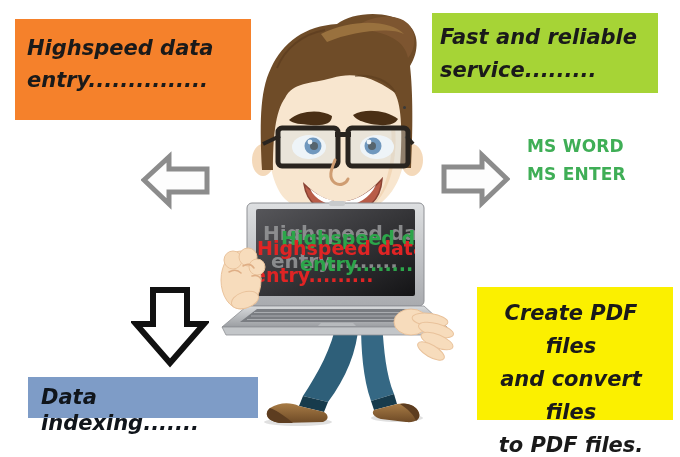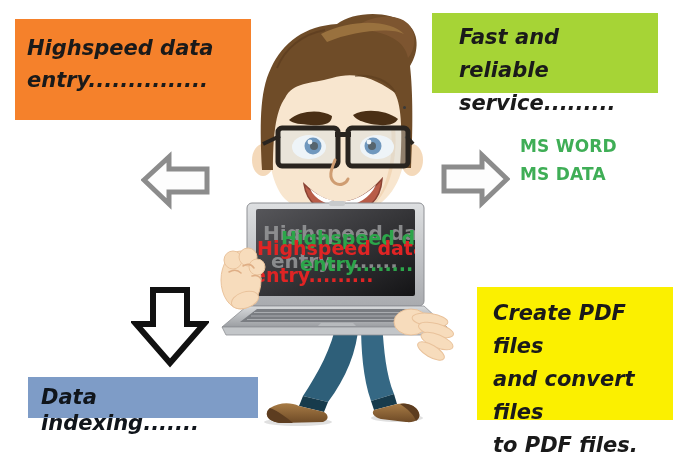--- a/index.html
+++ b/index.html
@@ -2,23 +2,23 @@
 <html><head>
 <meta charset="utf-8">
 <style>
   * { margin:0; padding:0; box-sizing:border-box; }
   html,body { width:680px; height:457px; }
   body { font-family:"DejaVu Sans","Liberation Sans",sans-serif; background:#fff; }
   #stage { position:relative; width:680px; height:457px; background:#fff; overflow:hidden;border-radius:26px; }
 
   .banner { position:absolute; white-space:pre-line; font-weight:bold; font-style:italic; }
   #banner-orange { left:15px; top:19px;  width:236px; height:101px; padding:13px 10px 0 12px; font-size:21px; line-height:32px; }
-  #banner-green  { left:432px; top:13px; width:226px; height:80px;  padding:8px 10px 0 27px;  font-size:21px; line-height:33px; }
+  #banner-green  { left:432px; top:13px; width:226px; height:80px;  padding:8px 10px 0 8px;  font-size:21px; line-height:33px; }
   #banner-blue   { left:28px; top:377px; width:230px; height:41px;  padding:7px 20px 0 13px;  font-size:21px; line-height:26px; }
-  #banner-yellow { left:477px; top:287px; width:196px; height:133px; padding:10px 8px 0 16px; font-size:21px; line-height:33px; }
+  #banner-yellow { left:477px; top:287px; width:196px; height:133px; padding:10px 8px 0 0; font-size:21px; line-height:33px;text-align:center; }
 
   .svc { position:absolute; font-weight:bold; font-size:17px; line-height:28px; letter-spacing:.2px; }
   #svc-databases { left:16px;  top:147px; }
   #svc-office    { left:520px; top:132px; }
   .svc div { height:28px; }
 
   .arrow { position:absolute; }
   #arrow-left  { left:141px; top:151px; }
   #arrow-right { left:440px; top:148px; }
   #arrow-down  { left:131px; top:286px; }
@@ -31,23 +31,23 @@
 
 <div id="stage">
 
   <div class="banner" id="banner-orange" style="background: rgb(245, 129, 43); color: rgb(26, 26, 26);">Highspeed data
 entry...............</div>
 
   <div class="banner" id="banner-green" style="background: rgb(166, 212, 54); color: rgb(26, 26, 26);">Fast and reliable
 service.........</div>
 
 
-  <div class="svc" id="svc-office" style="color: rgb(63, 174, 86);">
+  <div class="svc" id="svc-office" style="color: rgb(63, 174, 86); margin-left: 7px;">
     <div>MS WORD</div>
-    <div>MS DATA</div>
+    <div>MS ENTER</div>
   </div>
 
   <svg class="arrow" id="arrow-left" width="70" height="60" viewBox="0 0 70 60">
     <polygon points="3,29 28,6 28,18 66,18 66,41 28,41 28,53" fill="#fdfdfd" stroke-width="5" stroke-linejoin="miter" stroke="#8C8C8C"></polygon>
   </svg>
 
   <svg class="arrow" id="arrow-right" width="70" height="62" viewBox="0 0 70 62">
     <polygon points="67,31 42,7 42,19 4,19 4,43 42,43 42,55" fill="#fdfdfd" stroke-width="5" stroke-linejoin="miter" stroke="#8C8C8C"></polygon>
   </svg>
 

